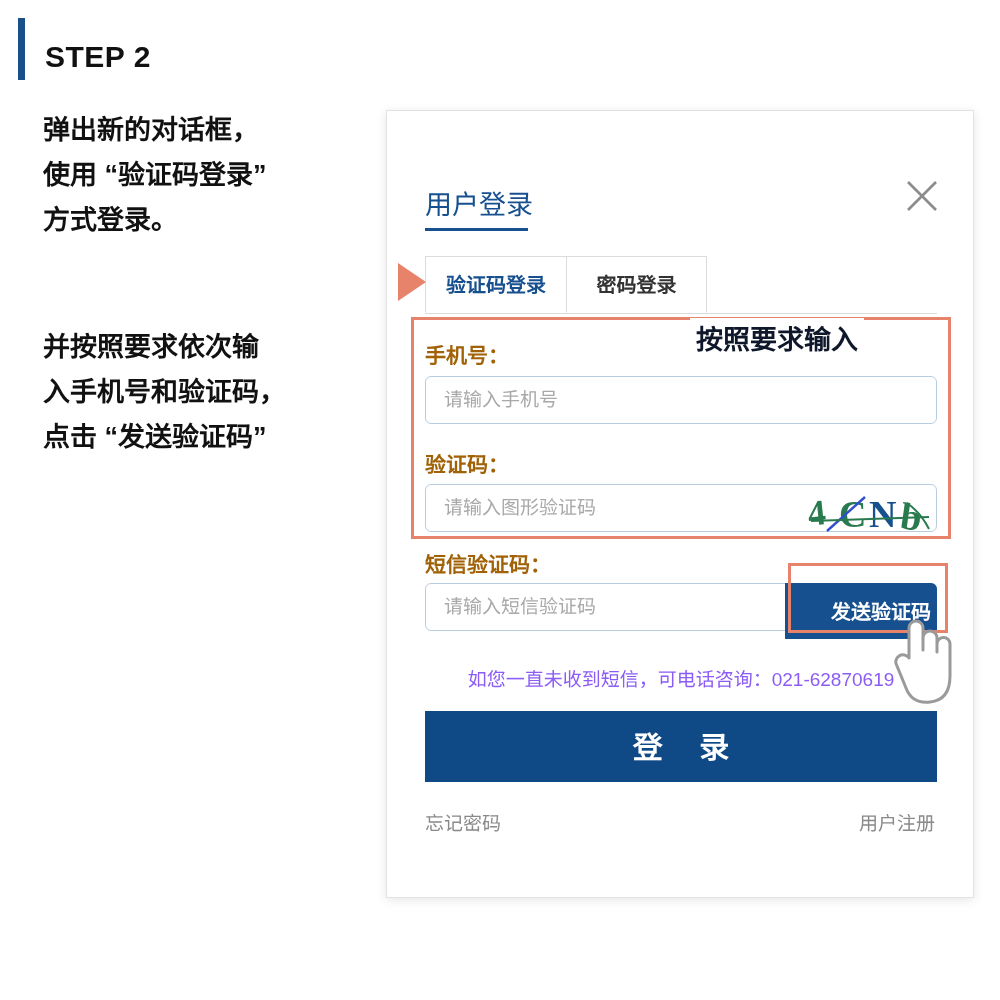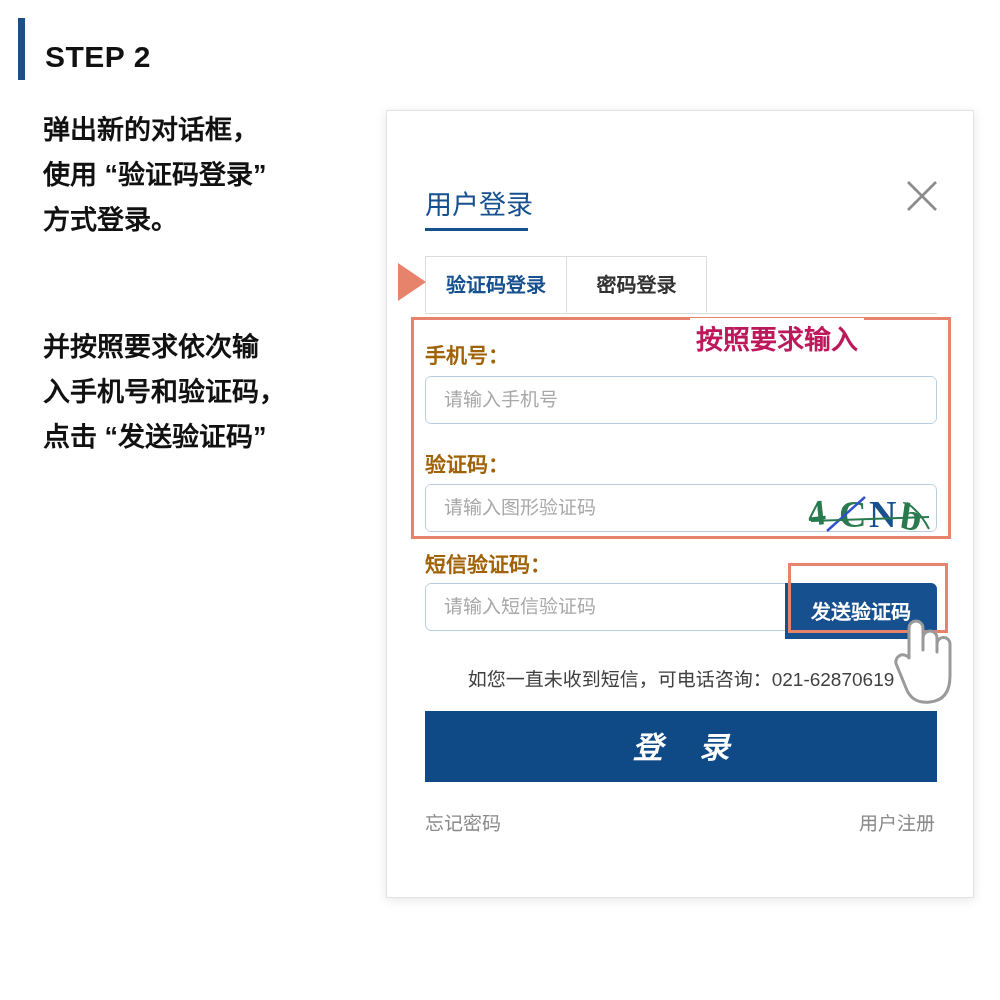--- a/index.html
+++ b/index.html
@@ -187,55 +187,54 @@
     position: absolute;
     left: 398px;
     top: 472px;
     width: 152px;
     height: 56px;
     background: #17508f;
     color: #ffffff;
     font-size: 20px;
     font-weight: bold;
     line-height: 56px;
-    text-align: center;
+    text-align: right;
     border: none;
     border-radius: 0 6px 6px 0;
     cursor: pointer;
     font-family: "Liberation Sans", "DejaVu Sans", sans-serif;
   }
 
   .hint {
     position: absolute;
     left: 38px;
     top: 553px;
     width: 512px;
     text-align: center;
     font-size: 19px;
-    color: #404040;
+    color: #8b5cf6;
   }
 
   .login-btn {
     position: absolute;
     left: 38px;
     top: 600px;
     width: 512px;
     height: 71px;
     background: #104a86;
     color: #ffffff;
     font-size: 30px;
     font-weight: bold;
     letter-spacing: 14px;
     text-indent: 14px;
     line-height: 71px;
     text-align: center;
     border: none;
     cursor: pointer;
     font-family: "Liberation Sans", "DejaVu Sans", sans-serif;
-    font-style: italic;
   }
 
   .footer-link {
     position: absolute;
     top: 697px;
     font-size: 19px;
     color: #8a8a8a;
     cursor: pointer;
   }
   .footer-left { left: 38px; }
@@ -259,21 +258,21 @@
     top: 563px;
     width: 160px;
     height: 70px;
   }
   .anno-text {
     position: absolute;
     left: 690px;
     top: 318px;
     font-size: 27px;
     font-weight: bold;
-    color: #be185d;
+    color: #0f172a;
     background: #ffffff;
     padding: 0 6px;
   }
   .anno-arrow {
     position: absolute;
     left: 398px;
     top: 263px;
     width: 0;
     height: 0;
     border-top: 19px solid transparent;

